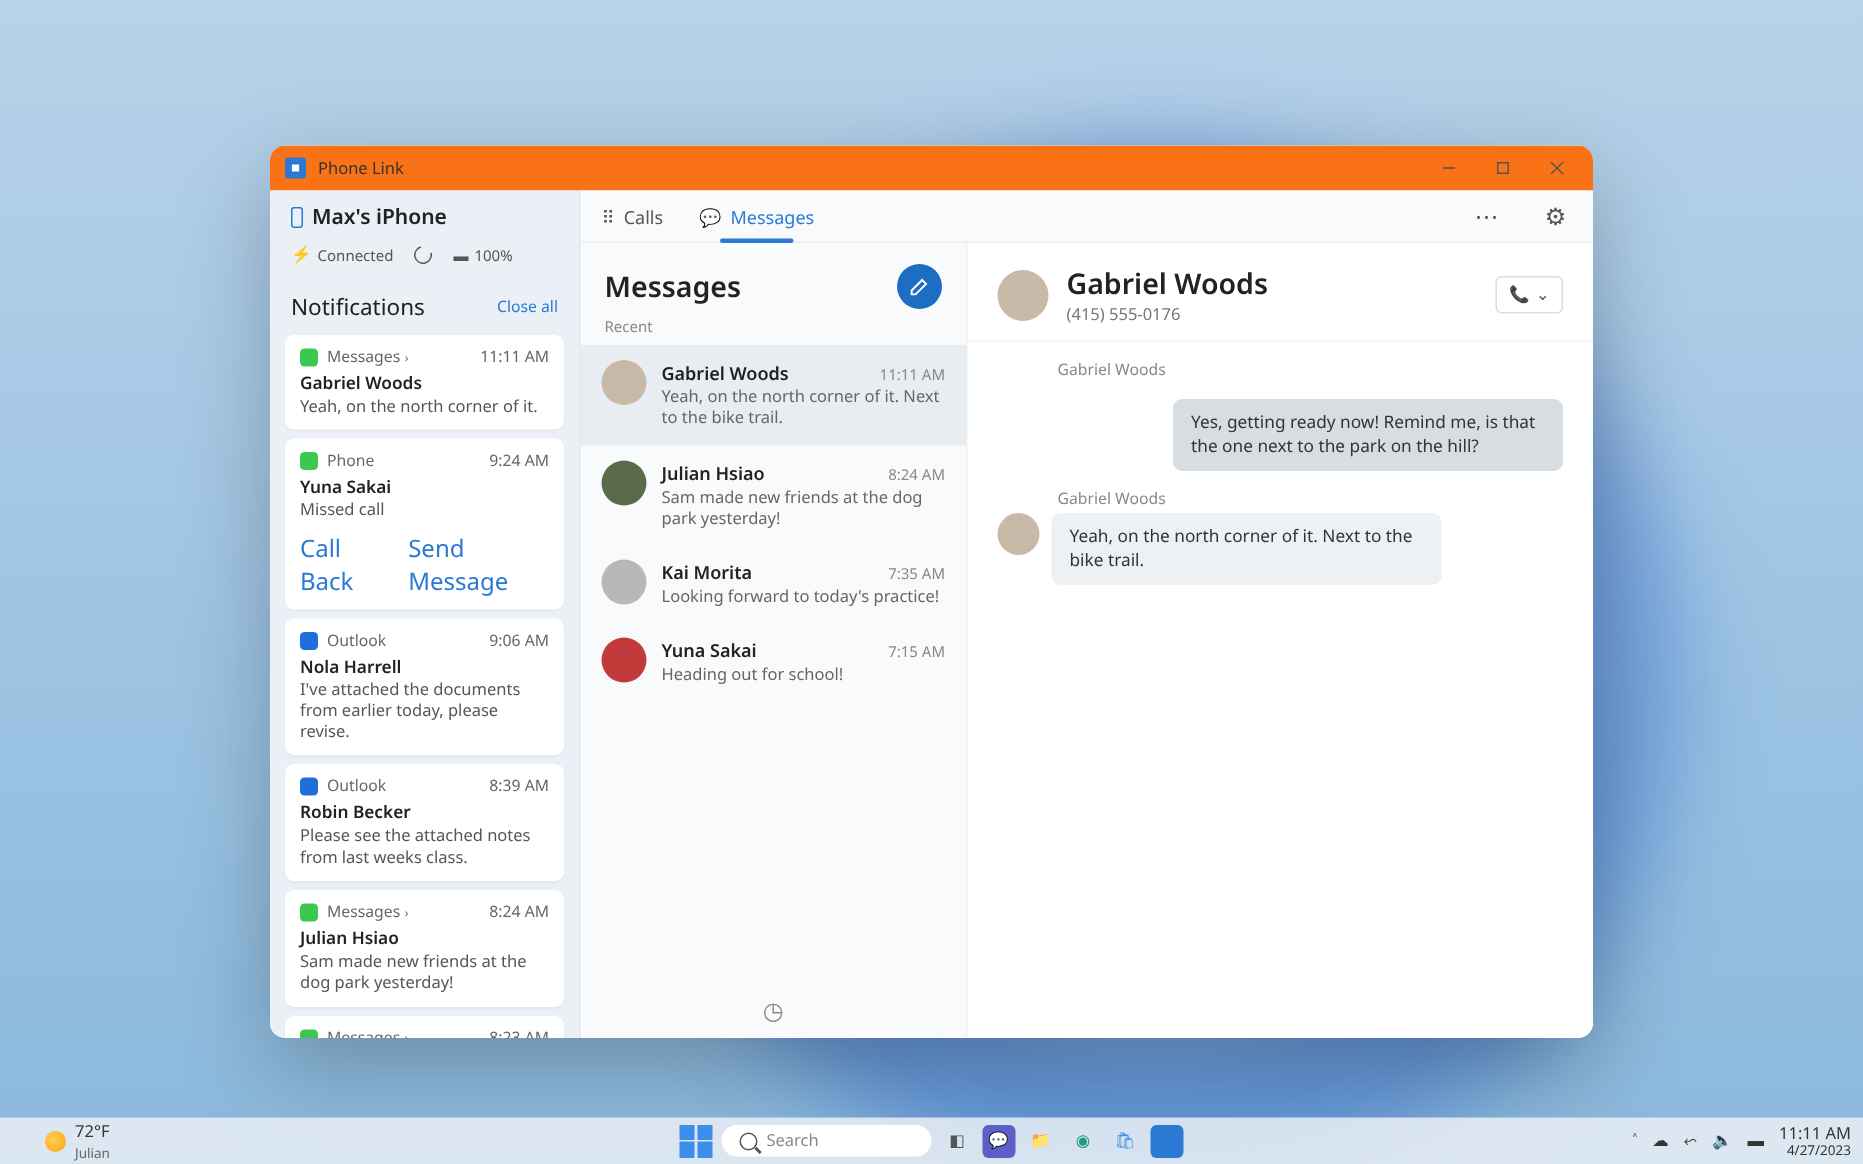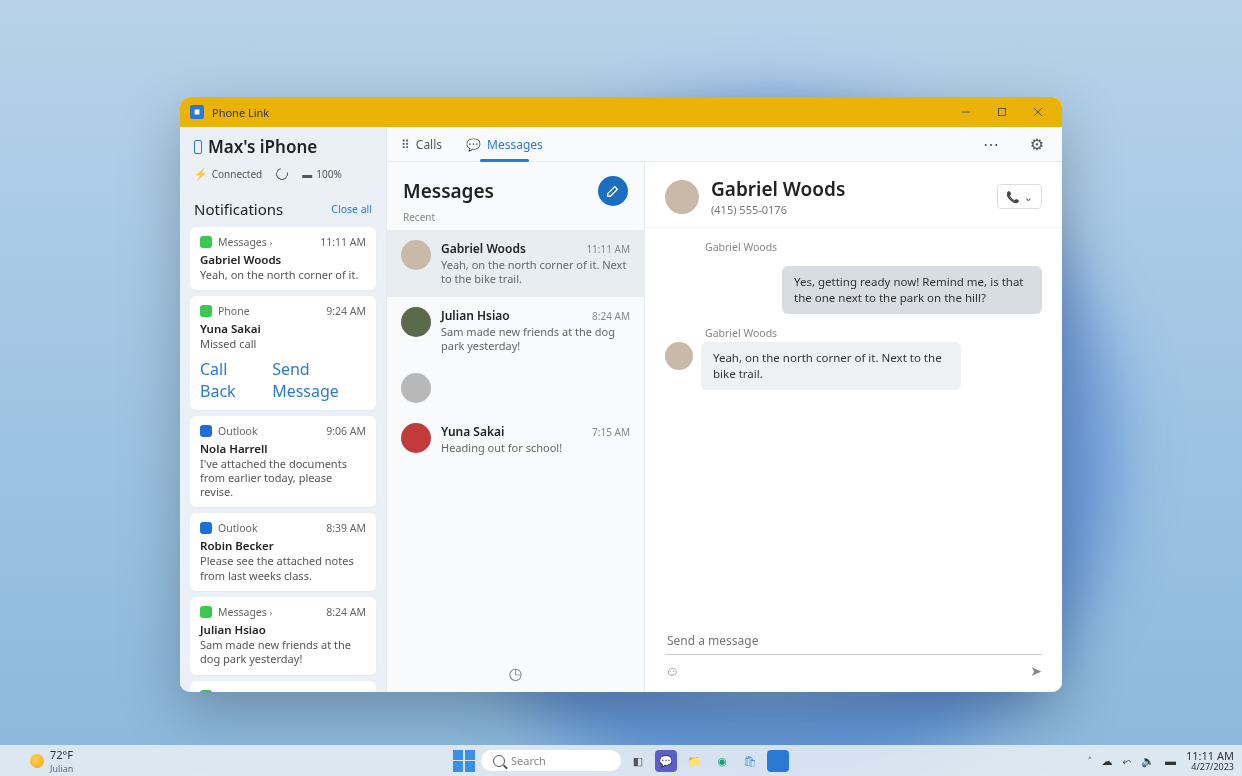--- a/index.html
+++ b/index.html
@@ -34,36 +34,36 @@
   .taskbar .tray .datetime { text-align:right; line-height:1.1;}
 
   
   .window {
     position:absolute; top:97px; left:180px; width:882px; height:595px;
     background:#f8fafc; border-radius:10px; box-shadow:0 20px 60px rgba(0,0,0,0.25);
     display:flex; flex-direction:column; overflow:hidden;
   }
   .titlebar {
     height:30px; display:flex; align-items:center; padding:0 6px 0 10px;
-    background:#eab308; font-size:11px; color:#333;
+    background:#f97316; font-size:11px; color:#333;
   }
   .titlebar .appicon { width:14px; height:14px; background:#2a7ad4; border-radius:2px; margin-right:8px; position:relative;}
   .titlebar .appicon::after{content:""; position:absolute; inset:3px; background:#fff; clip-path:polygon(20% 20%,80% 20%,80% 80%,20% 80%);}
   .titlebar .winbtns { margin-left:auto; display:flex;}
   .titlebar .winbtn { width:36px; height:30px; display:flex; align-items:center; justify-content:center; color:#555; cursor:pointer;}
   .titlebar .winbtn svg{width:10px;height:10px;}
 
   .body { flex:1; display:flex; min-height:0;}
   
   
   .leftpanel { width:207px; background:#eaf0f6; border-right:1px solid #e3e8ee; display:flex; flex-direction:column;}
   .leftpanel .device { padding:8px 14px 4px;}
   .leftpanel .device .row1{ display:flex; align-items:center; gap:6px;}
   .leftpanel .device .phone-icon{ width:8px; height:14px; border:1.5px solid #2a7ad4; border-radius:2px;}
-  .leftpanel .device .name{ font-weight:600; font-size:17px; color:#222;}
+  .leftpanel .device .name{ font-weight:600; font-size:14px; color:#222;}
   .leftpanel .device .status{ display:flex; align-items:center; gap:14px; margin-top:8px; font-size:10px; color:#555;}
   .leftpanel .device .status .chip{ display:flex; align-items:center; gap:4px;}
   .leftpanel .device .bt{ color:#2a7ad4; font-size:11px;}
   .leftpanel .device .refresh{ width:12px; height:12px; border:1.5px solid #555; border-radius:50%; border-top-color:transparent; transform:rotate(30deg);}
   .leftpanel .notifhead{ display:flex; align-items:center; justify-content:space-between; padding:14px 14px 8px;}
   .leftpanel .notifhead h3{ margin:0; font-size:15px; font-weight:400; color:#222;}
   .leftpanel .notifhead .closeall{ font-size:10.5px; color:#2a7ad4; cursor:pointer;}
   .leftpanel .notifs{ flex:1; overflow-y:auto; padding:0 10px 10px;}
   .card { background:#fff; border-radius:6px; padding:8px 10px; margin-bottom:6px; box-shadow:0 1px 2px rgba(0,0,0,0.04);}
   .card .top{ display:flex; align-items:center; font-size:10.5px; color:#666;}
@@ -299,20 +299,27 @@
     <div class="text">
       <div class="row1">
         <span class="name">Julian Hsiao</span>
         <span class="time">8:24 AM</span>
       </div>
       <div class="preview">Sam made new friends at the dog park yesterday!</div>
     </div>
               </div>
               <div class="msgitem">
     <div class="av a3"></div>
+    <div class="text">
+      <div class="row1">
+        <span class="name">Kai Morita</span>
+        <span class="time">7:35 AM</span>
+      </div>
+      <div class="preview">Looking forward to today's practice!</div>
+    </div>
               </div>
               <div class="msgitem">
     <div class="av a4"></div>
     <div class="text">
       <div class="row1">
         <span class="name">Yuna Sakai</span>
         <span class="time">7:15 AM</span>
       </div>
       <div class="preview">Heading out for school!</div>
     </div>
@@ -341,29 +348,20 @@
                 <div class="bubble out">Yes, getting ready now! Remind me, is that the one next to the park on the hill?</div>
               </div>
               <div class="msgrow">
       <div class="sender">Gabriel Woods</div>
       <div class="line">
         <div class="av"></div>
         <div class="bubble in">Yeah, on the north corner of it. Next to the bike trail.</div>
       </div>
               </div>
             </div>
-          <div class="composer">
-            <div class="inputrow">
-              <input placeholder="Send a message" style="">
-            </div>
-            <div class="icons">
-              <span class="ic">☺</span>
-              <span class="ic">➤</span>
-            </div>
-          </div>
         </div>
       </div>
     </div>
   </div>
 </div>
 
 <div class="taskbar">
   <div class="weather">
     <div class="sun"></div>
     <div>

